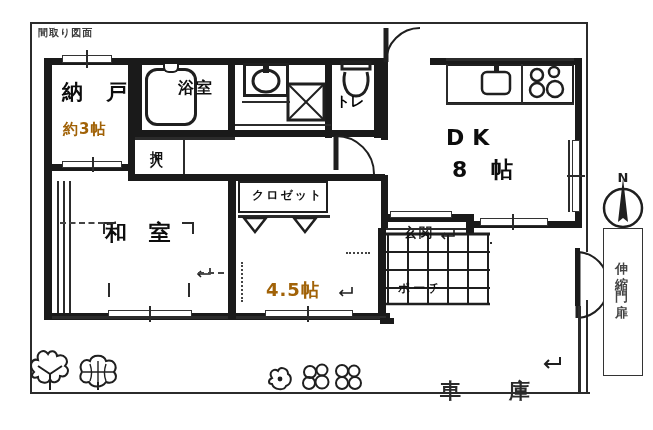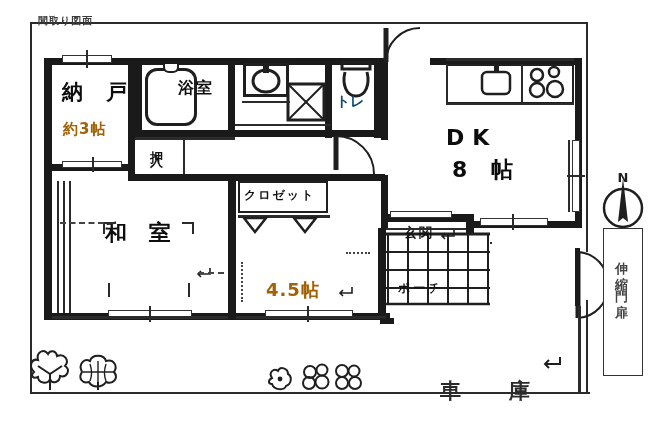--- a/index.html
+++ b/index.html
@@ -11,21 +11,21 @@
     position:relative;
     width:653px;height:430px;
     background:#ffffff;
     overflow:hidden;
   }
   
   .wall{position:absolute;background:#1a1a1a;}
   .thinline{position:absolute;background:#2b2b2b;}
   .box{position:absolute;border:2px solid #1f1f1f;box-sizing:border-box;background:#fff;}
   .boxthin{position:absolute;border:1px solid #333;box-sizing:border-box;background:#fff;}
-  .lbl{position:absolute;color:#0c4a6e;white-space:nowrap;line-height:1;}
+  .lbl{position:absolute;color:#000000;white-space:nowrap;line-height:1;}
   .jp{font-family:"DejaVu Sans","Liberation Sans",sans-serif;font-weight:700;}
   .room-name{font-size:19px;letter-spacing:5px;font-weight:700;color:#0d0d0d;}
   .room-size{font-size:17px;letter-spacing:2px;font-weight:700;color:#a16207;}
   .small-name{font-size:12px;letter-spacing:1px;font-weight:700;color:#111;}
   .title{font-size:10px;letter-spacing:1px;color:#3a3a3a;font-weight:700;}
   .dk-txt{font-size:22px;letter-spacing:8px;font-weight:700;color:#0d0d0d;}
   .garage-txt{font-size:21px;letter-spacing:40px;font-weight:700;color:#2a2a2a;}
   .vert{writing-mode:vertical-rl;text-orientation:upright;}
   svg{display:block;overflow:visible;}
   .ink{fill:none;stroke:#1f1f1f;}
@@ -34,21 +34,21 @@
 <body>
 
 <div id="page">
 
   <div class="thinline" style="left:30px;top:22px;width:558px;height:2px;"></div>
   <div class="thinline" style="left:30px;top:22px;width:2px;height:372px;"></div>
   <div class="thinline" style="left:30px;top:392px;width:560px;height:2px;"></div>
   <div class="thinline" style="left:586px;top:22px;width:2px;height:230px;"></div>
   <div class="thinline" style="left:586px;top:300px;width:2px;height:94px;"></div>
 
-  <div class="lbl title" style="left:38px;top:16px;">間取り図面</div>
+  <div class="lbl title" style="left:38px;top:28px;">間取り図面</div>
 
   <div class="wall" style="left:44px;top:58px;width:90px;height:7px;"></div>
   <div class="wall" style="left:134px;top:58px;width:250px;height:7px;"></div>
   <div class="wall" style="left:430px;top:58px;width:152px;height:7px;"></div>
 
   <div class="wall" style="left:44px;top:58px;width:8px;height:78px;"></div>
   <div class="wall" style="left:44px;top:175px;width:8px;height:145px;"></div>
   <div class="wall" style="left:44px;top:136px;width:8px;height:39px;"></div>
 
   <div class="wall" style="left:44px;top:313px;width:135px;height:7px;"></div>
@@ -157,21 +157,21 @@
     <circle class="ink" cx="28" cy="6" r="5" stroke-width="2.5"></circle>
     <circle class="ink" cx="11" cy="24" r="7" stroke-width="2.5"></circle>
     <circle class="ink" cx="29" cy="23" r="8" stroke-width="2.5"></circle>
   </svg>
 
   <div class="thinline" style="left:446px;top:103px;width:128px;height:2px;"></div>
   <div class="thinline" style="left:446px;top:64px;width:2px;height:40px;"></div>
   <div class="thinline" style="left:521px;top:64px;width:2px;height:40px;"></div>
 
   <div class="box" style="left:238px;top:181px;width:90px;height:32px;"></div>
-  <div class="lbl small-name jp" style="left:244px;top:189px;letter-spacing:2px;">クロゼット</div>
+  <div class="lbl small-name jp" style="left:252px;top:189px;letter-spacing:2px;">クロゼット</div>
   <div class="thinline" style="left:238px;top:215px;width:92px;height:3px;"></div>
   <svg style="position:absolute;left:240px;top:218px;width:90px;height:16px;">
     <polygon class="ink" points="4,0 26,0 15,14" stroke-width="2.5" fill="#fff"></polygon>
     <polygon class="ink" points="54,0 76,0 65,14" stroke-width="2.5" fill="#fff"></polygon>
   </svg>
 
   <div class="lbl small-name jp vert" style="left:150px;top:141px;font-size:13px;letter-spacing:2px;">押入</div>
   <div class="thinline" style="left:135px;top:137px;width:100px;height:3px;"></div>
   <div class="thinline" style="left:183px;top:140px;width:2px;height:34px;"></div>
 

